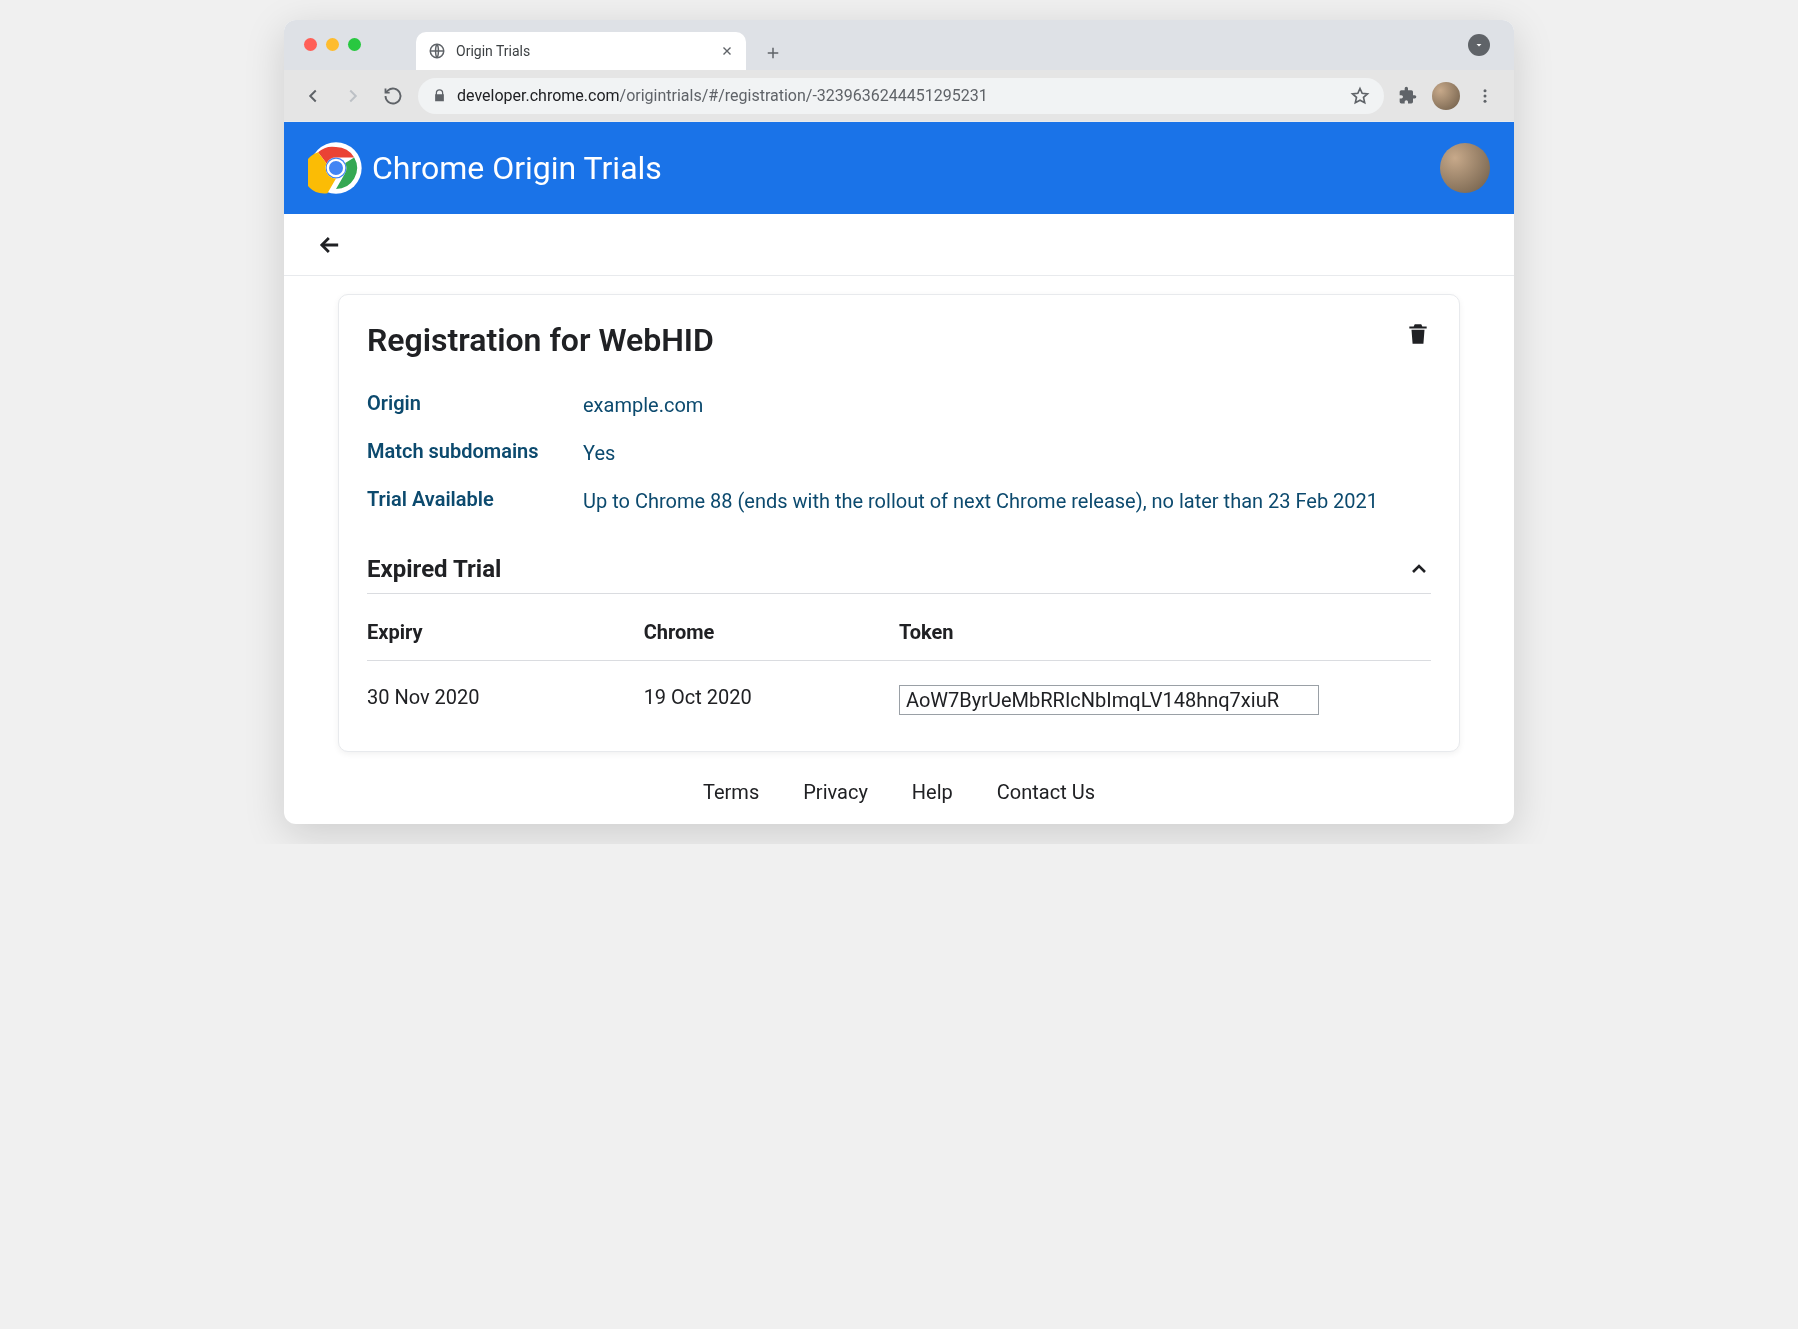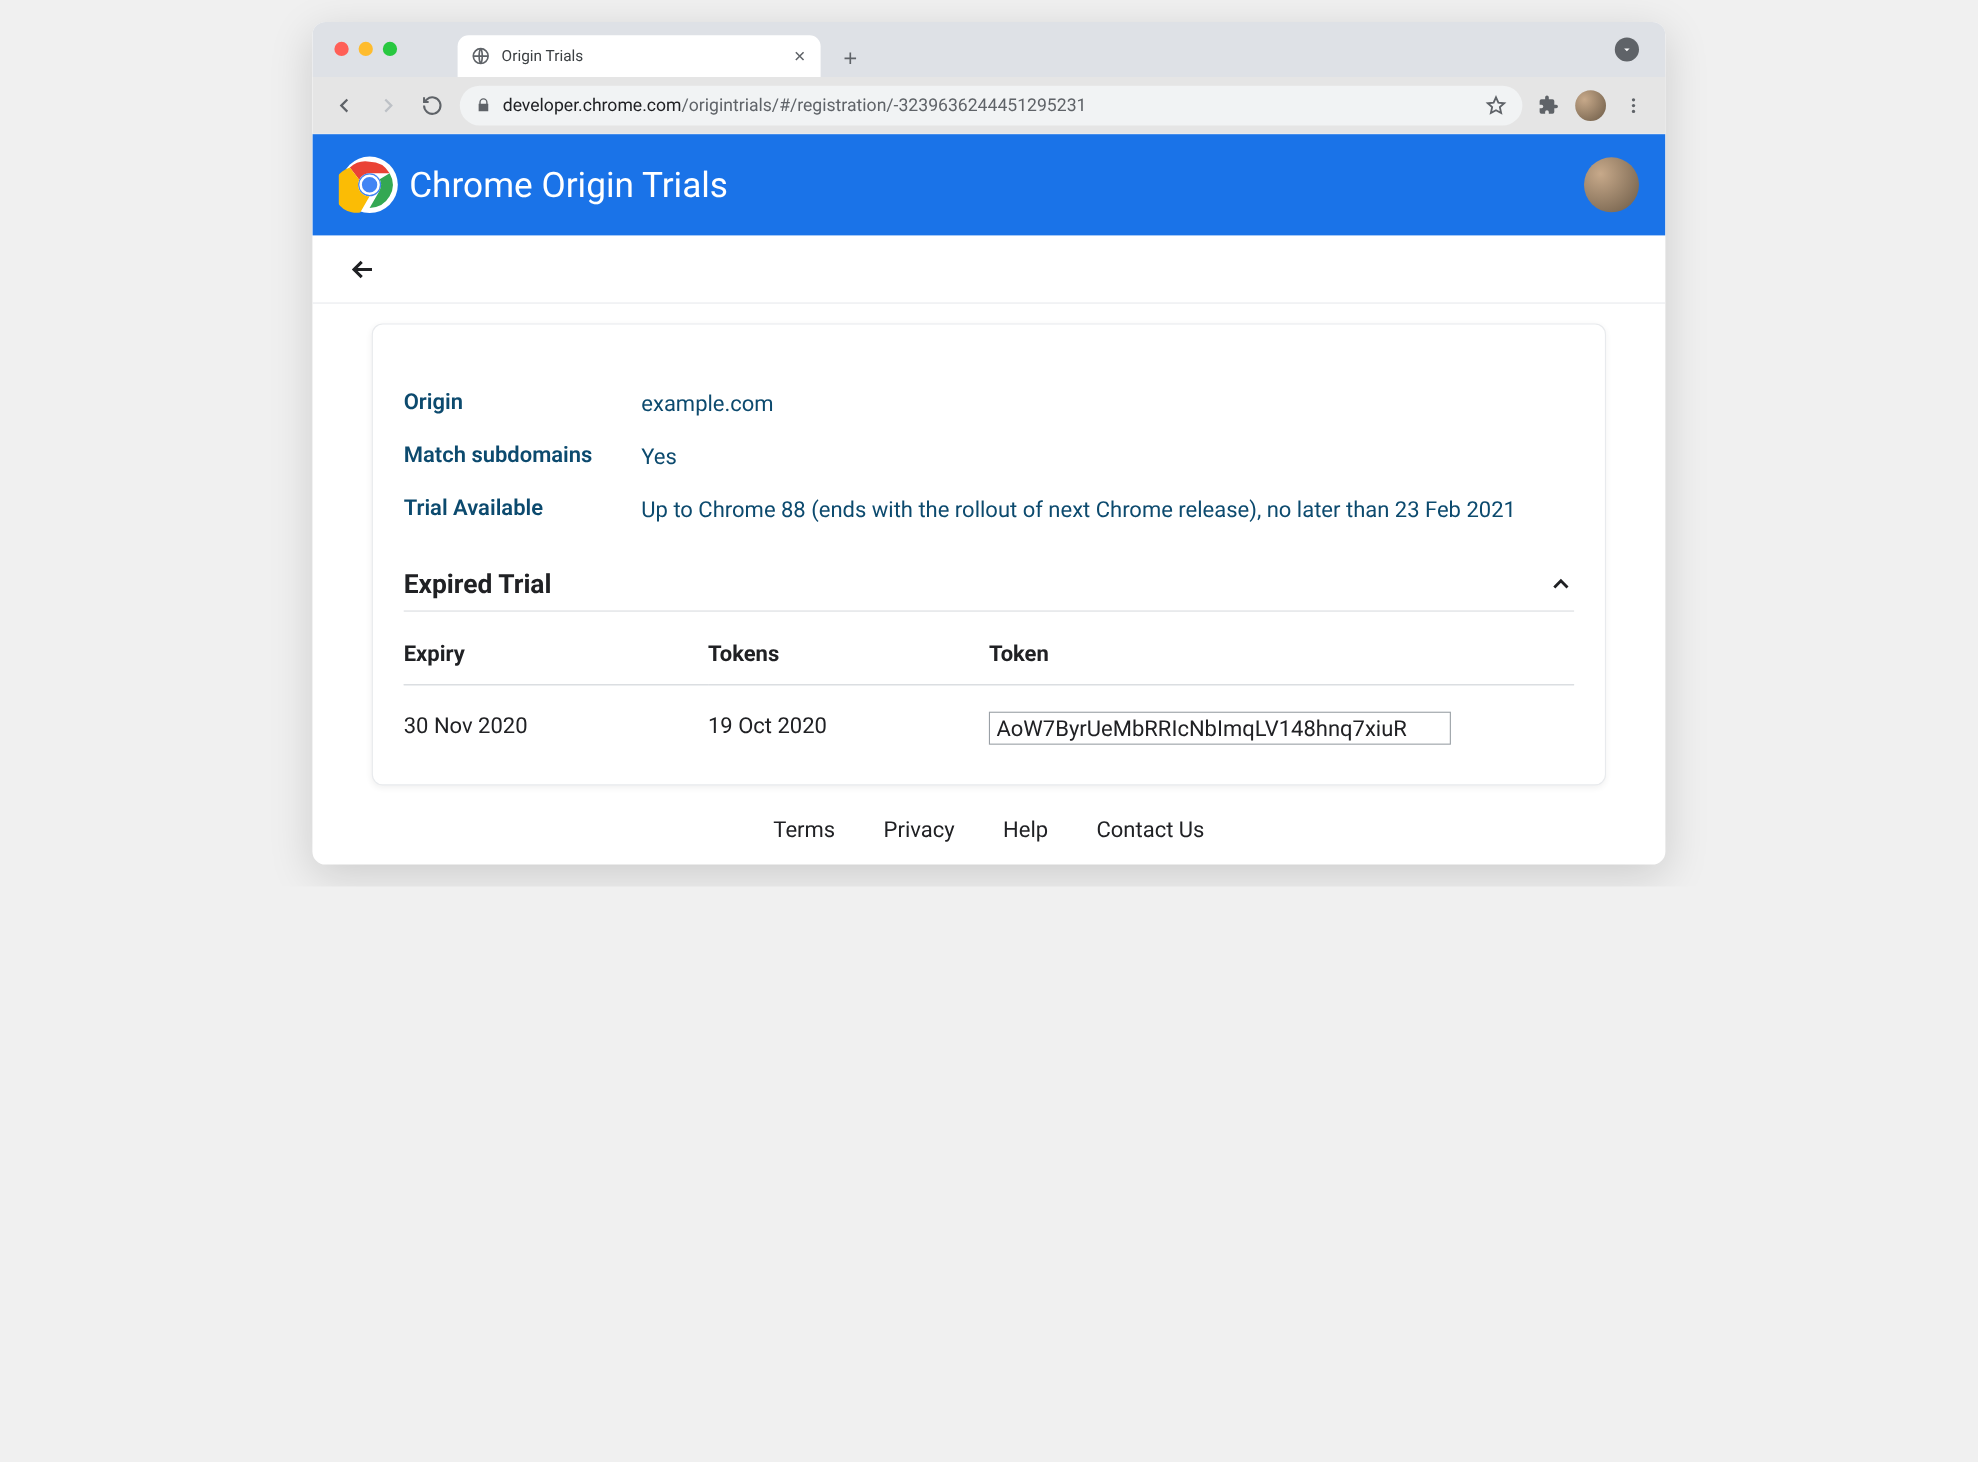--- a/index.html
+++ b/index.html
@@ -296,20 +296,28 @@
     <span class="back-arrow">
       <svg width="28" height="28" viewBox="0 0 24 24" fill="none" stroke="currentColor" stroke-width="2.4">
           <path d="M19 12H5"></path>
           <path d="M11 6l-6 6 6 6"></path>
         </svg>
     </span>
   </div>
 
   <div class="content">
     <div class="card">
+      <div class="card-head">
+        <div class="card-title">Registration for WebHID</div>
+        <span class="trash">
+          <svg width="26" height="26" viewBox="0 0 24 24" fill="currentColor">
+              <path d="M9 3h6l1 2h4v2H4V5h4l1-2zM6 8h12l-1 13H7L6 8z"></path>
+            </svg>
+        </span>
+      </div>
 
       <div class="meta">
         <div class="meta-row">
           <div class="label">Origin</div>
           <div class="value">example.com</div>
         </div>
         <div class="meta-row">
           <div class="label">Match subdomains</div>
           <div class="value">Yes</div>
         </div>
@@ -325,21 +333,21 @@
           <svg width="24" height="24" viewBox="0 0 24 24" fill="none" stroke="currentColor" stroke-width="2.6">
               <path d="M6 15l6-6 6 6"></path>
             </svg>
         </span>
       </div>
 
       <table class="tokens">
         <thead>
           <tr>
             <th class="col-expiry">Expiry</th>
-            <th class="col-created">Tokens</th>
+            <th class="col-created">Chrome</th>
             <th class="col-token">Token</th>
           </tr>
         </thead>
         <tbody>
           <tr>
             <td class="col-expiry">30 Nov 2020</td>
             <td class="col-created">19 Oct 2020</td>
             <td class="col-token">
               <span class="token-box">AoW7ByrUeMbRRIcNbImqLV148hnq7xiuR</span>
             </td>

